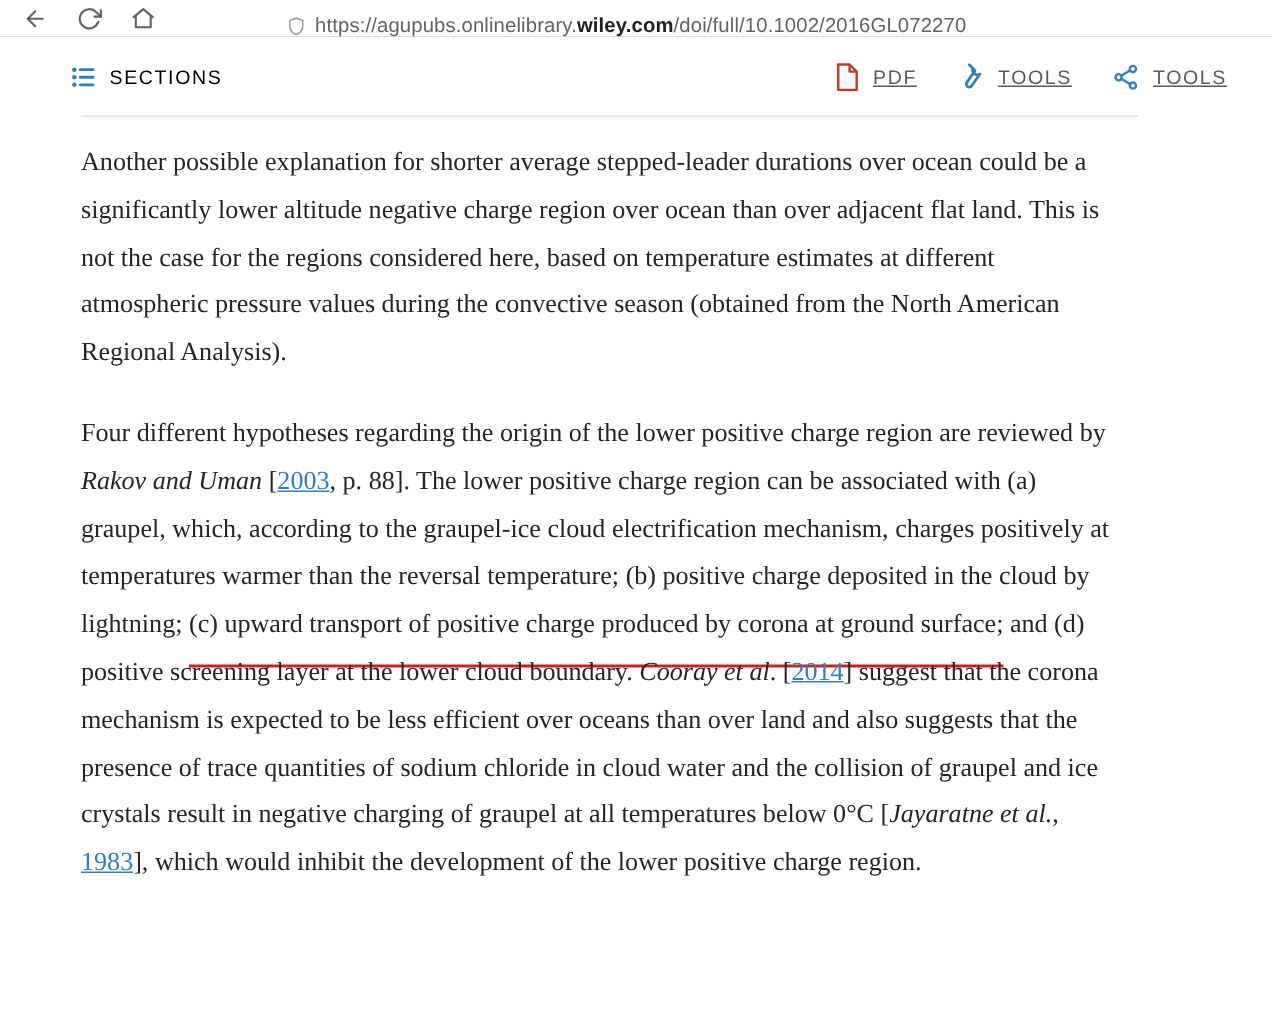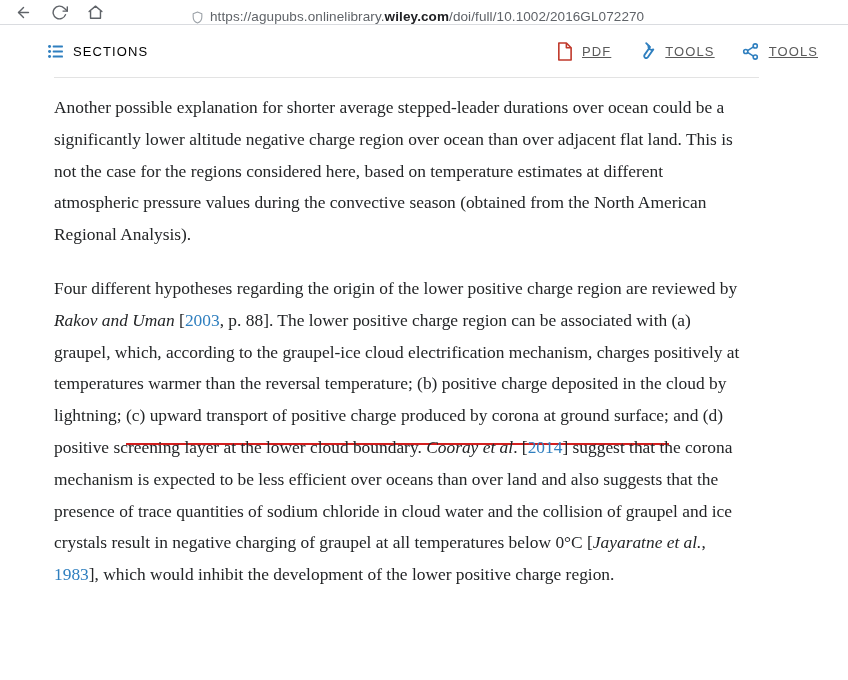--- a/index.html
+++ b/index.html
@@ -141,20 +141,21 @@
     font-size: 17.4px;
     line-height: 31.8px;
     margin: 0 0 22px 0;
     text-align: left;
     color: #232527;
     max-width: 690px;
   }
   p.para.first { margin-top: 0; }
   a.ref {
     color: #2f7fbf;
+    text-decoration: underline;
     cursor: pointer;
   }
   em { font-style: italic; }
 
   
   .annot {
     border-bottom: 2.5px solid #d31e1e;
     padding-bottom: 18px;
   }
 </style>

